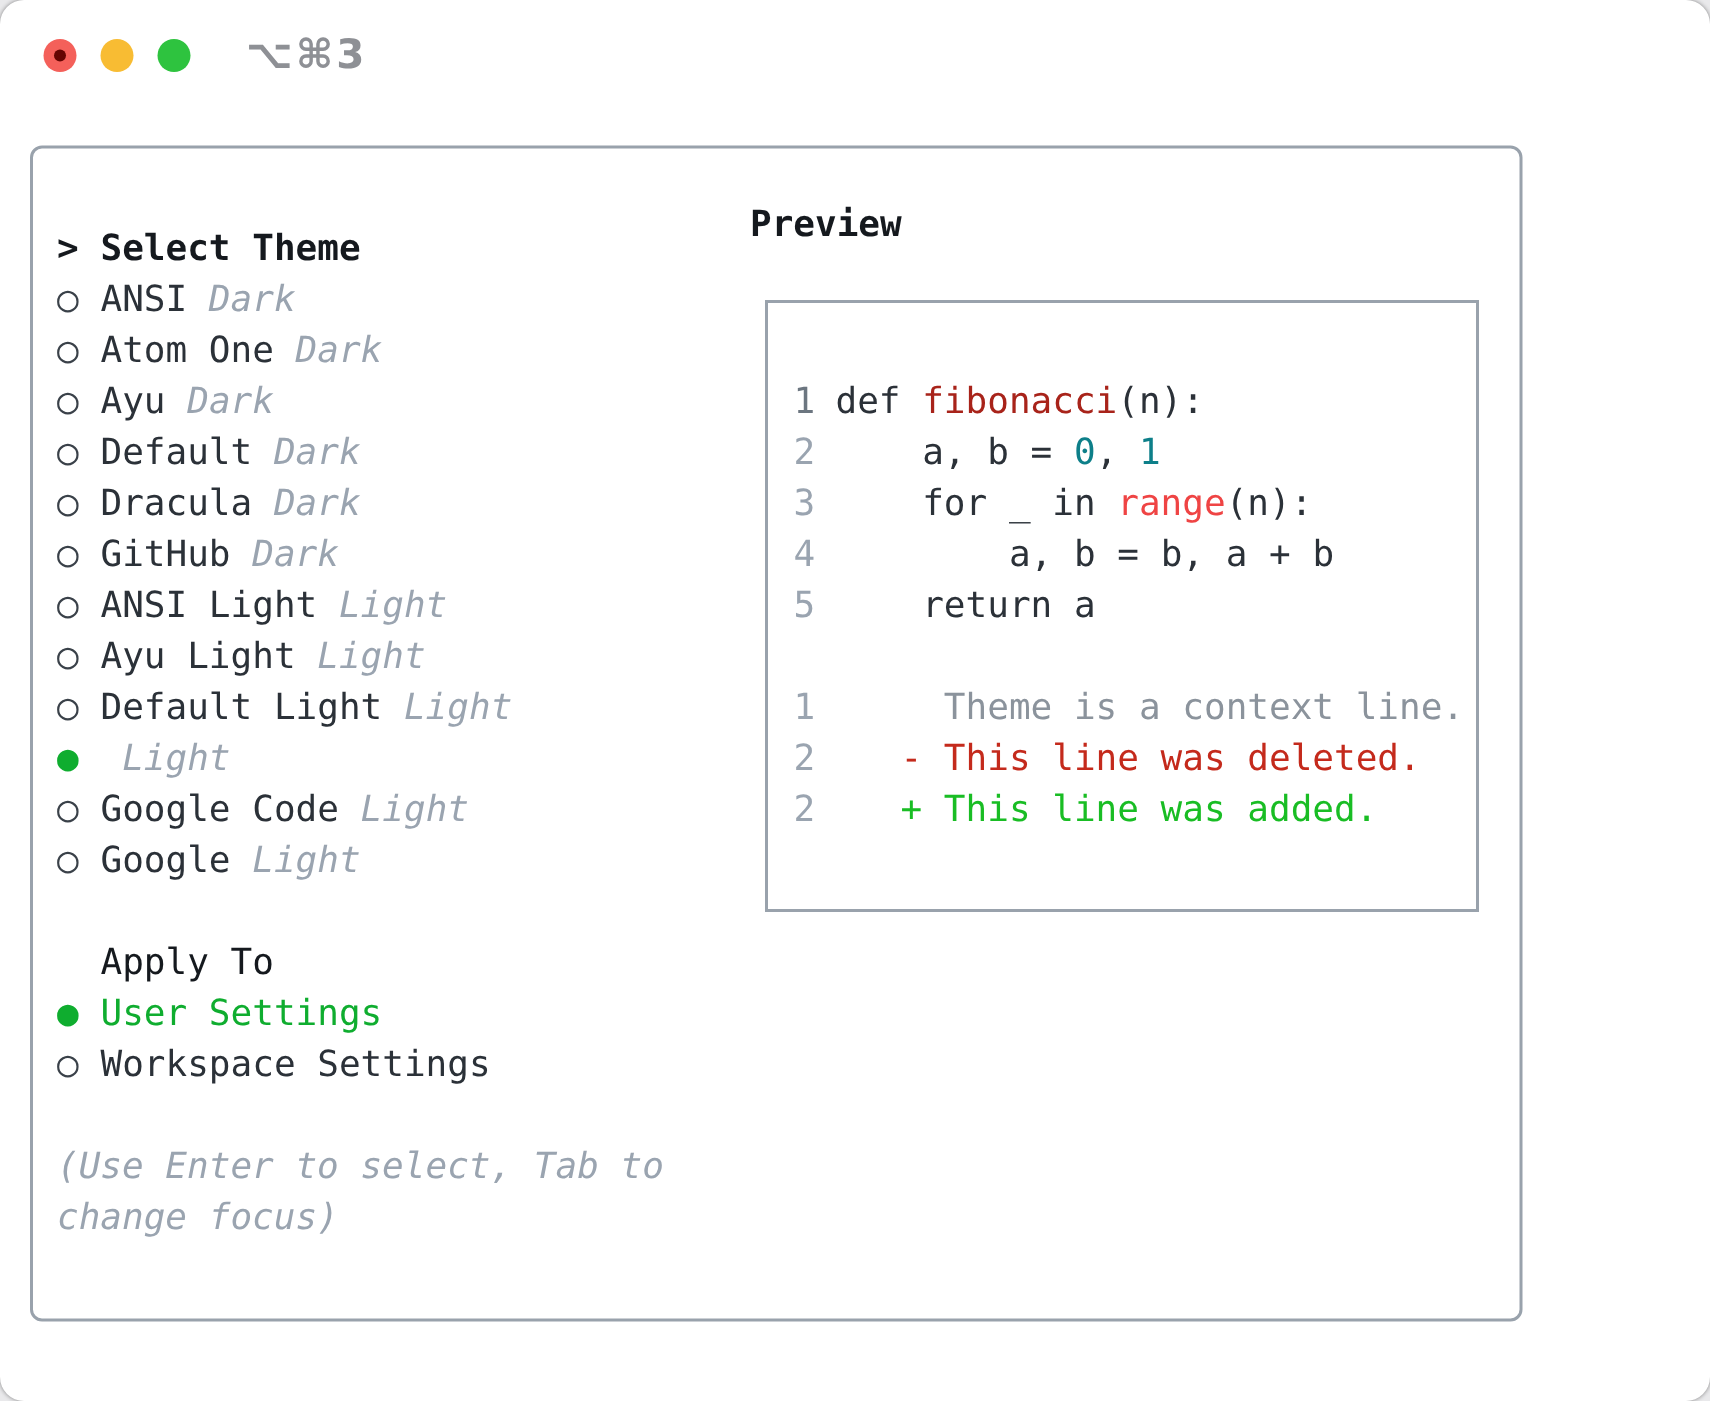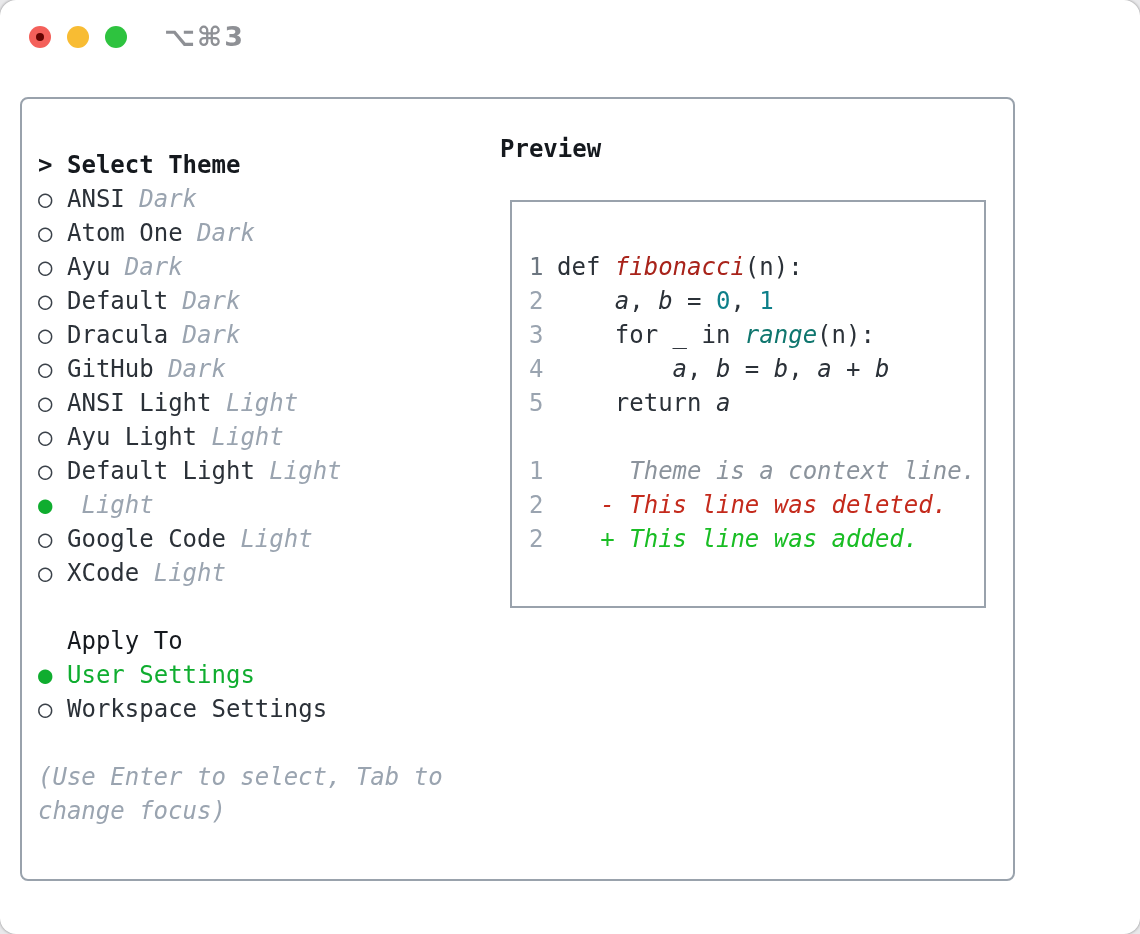--- a/index.html
+++ b/index.html
@@ -33,21 +33,21 @@
   .theme-list{top:148px;}
   .apply-list{top:624px;}
   .hint{position:absolute;left:38px;top:760px;line-height:34px;color:var(--muted);font-style:italic;}
   
   .preview-title{position:absolute;left:500px;top:132px;height:34px;line-height:34px;font-weight:bold;color:var(--heading);}
   .pbox{position:absolute;left:510px;top:200px;width:472px;height:404px;border:2px solid var(--panel_border);}
   .code{position:absolute;left:529px;top:250px;line-height:34px;}
   .cline{display:flex;height:34px;align-items:center;white-space:pre;}
   .ln{display:inline-block;width:15px;margin-right:13px;color:var(--muted);}
   .ln.ln-a{color:var(--ln_active);}
-  .it{font-style:italic;}
+  .it{}
 </style>
 </head>
 <body>
 
 <div class="window">
 
   <div class="traffic">
     <div class="light red"></div>
     <div class="light yellow"></div>
     <div class="light green"></div>
@@ -65,21 +65,21 @@
       <div class="row"><span class="marker">○</span><span class="name">Atom One</span><span class="variant"> Dark</span></div>
       <div class="row"><span class="marker">○</span><span class="name">Ayu</span><span class="variant"> Dark</span></div>
       <div class="row"><span class="marker">○</span><span class="name">Default</span><span class="variant"> Dark</span></div>
       <div class="row"><span class="marker">○</span><span class="name">Dracula</span><span class="variant"> Dark</span></div>
       <div class="row"><span class="marker">○</span><span class="name">GitHub</span><span class="variant"> Dark</span></div>
       <div class="row"><span class="marker">○</span><span class="name">ANSI Light</span><span class="variant"> Light</span></div>
       <div class="row"><span class="marker">○</span><span class="name">Ayu Light</span><span class="variant"> Light</span></div>
       <div class="row"><span class="marker">○</span><span class="name">Default Light</span><span class="variant"> Light</span></div>
       <div class="row"><span class="marker sel">●</span><span class="variant"> Light</span></div>
       <div class="row"><span class="marker">○</span><span class="name">Google Code</span><span class="variant"> Light</span></div>
-      <div class="row"><span class="marker">○</span><span class="name">XCode</span><span class="variant"> Light</span></div>
+      <div class="row"><span class="marker">○</span><span class="name">Google</span><span class="variant"> Light</span></div>
     </div>
 
   <div class="list apply-list">
     <div class="row">
       <span class="marker"></span>
       <span class="aname">Apply To</span>
     </div>
   <div class="row"><span class="marker sel">●</span><span class="name sel">User Settings</span></div>
       <div class="row"><span class="marker">○</span><span class="name">Workspace Settings</span></div>
     </div>
@@ -87,21 +87,21 @@
   <div class="hint">
     <div>(Use Enter to select, Tab to</div>
     <div>change focus)</div>
   </div>
 
   <div class="preview-title">Preview</div>
   <div class="pbox"></div>
   <div class="code">
       <div class="cline"><span class="ln ln-a">1</span><span style="color: rgb(43, 49, 56);">def </span><span class="it" style="color: rgb(168, 35, 26);">fibonacci</span><span style="color: rgb(43, 49, 56);">(n):</span></div>
       <div class="cline"><span class="ln">2</span><span style="color: rgb(43, 49, 56);">    </span><span class="it" style="color: rgb(43, 49, 56);">a</span><span style="color: rgb(43, 49, 56);">, </span><span class="it" style="color: rgb(43, 49, 56);">b</span><span style="color: rgb(43, 49, 56);"> = </span><span style="color: rgb(13, 127, 137);">0</span><span style="color: rgb(43, 49, 56);">, </span><span style="color: rgb(13, 127, 137);">1</span></div>
-      <div class="cline"><span class="ln">3</span><span style="color: rgb(43, 49, 56);">    for _ in </span><span class="it" style="color: #0f766e;">range</span><span style="color: rgb(43, 49, 56);">(n):</span></div>
+      <div class="cline"><span class="ln">3</span><span style="color: rgb(43, 49, 56);">    for _ in </span><span class="it" style="color: #ef4444;">range</span><span style="color: rgb(43, 49, 56);">(n):</span></div>
       <div class="cline"><span class="ln">4</span><span style="color: rgb(43, 49, 56);">        </span><span class="it" style="color: rgb(43, 49, 56);">a</span><span style="color: rgb(43, 49, 56);">, </span><span class="it" style="color: rgb(43, 49, 56);">b</span><span style="color: rgb(43, 49, 56);"> = </span><span class="it" style="color: rgb(43, 49, 56);">b</span><span style="color: rgb(43, 49, 56);">, </span><span class="it" style="color: rgb(43, 49, 56);">a</span><span style="color: rgb(43, 49, 56);"> + </span><span class="it" style="color: rgb(43, 49, 56);">b</span></div>
       <div class="cline"><span class="ln">5</span><span style="color: rgb(43, 49, 56);">    return </span><span class="it" style="color: rgb(43, 49, 56);">a</span></div>
       <div class="cline"><span class="ln"></span></div>
       <div class="cline"><span class="ln">1</span><span class="it" style="color: rgb(139, 147, 156);">     Theme is a context line.</span></div>
       <div class="cline"><span class="ln">2</span><span class="it" style="color: rgb(196, 42, 28); text-align: center;">   - This line was deleted.</span></div>
       <div class="cline"><span class="ln">2</span><span class="it" style="color: rgb(25, 189, 36);">   + This line was added.</span></div>
     </div>
 
 </div>
 

